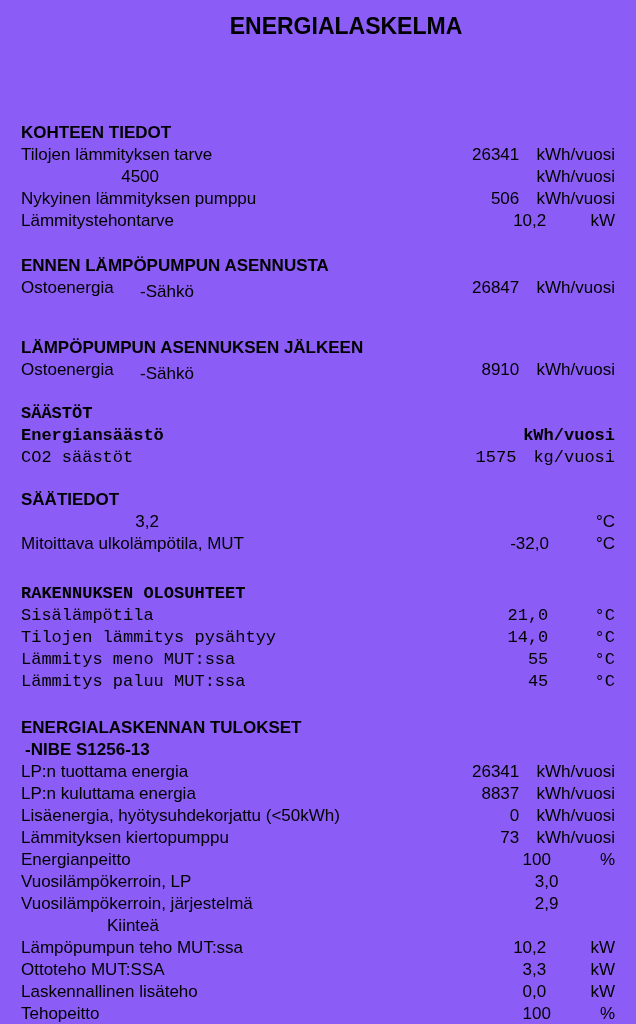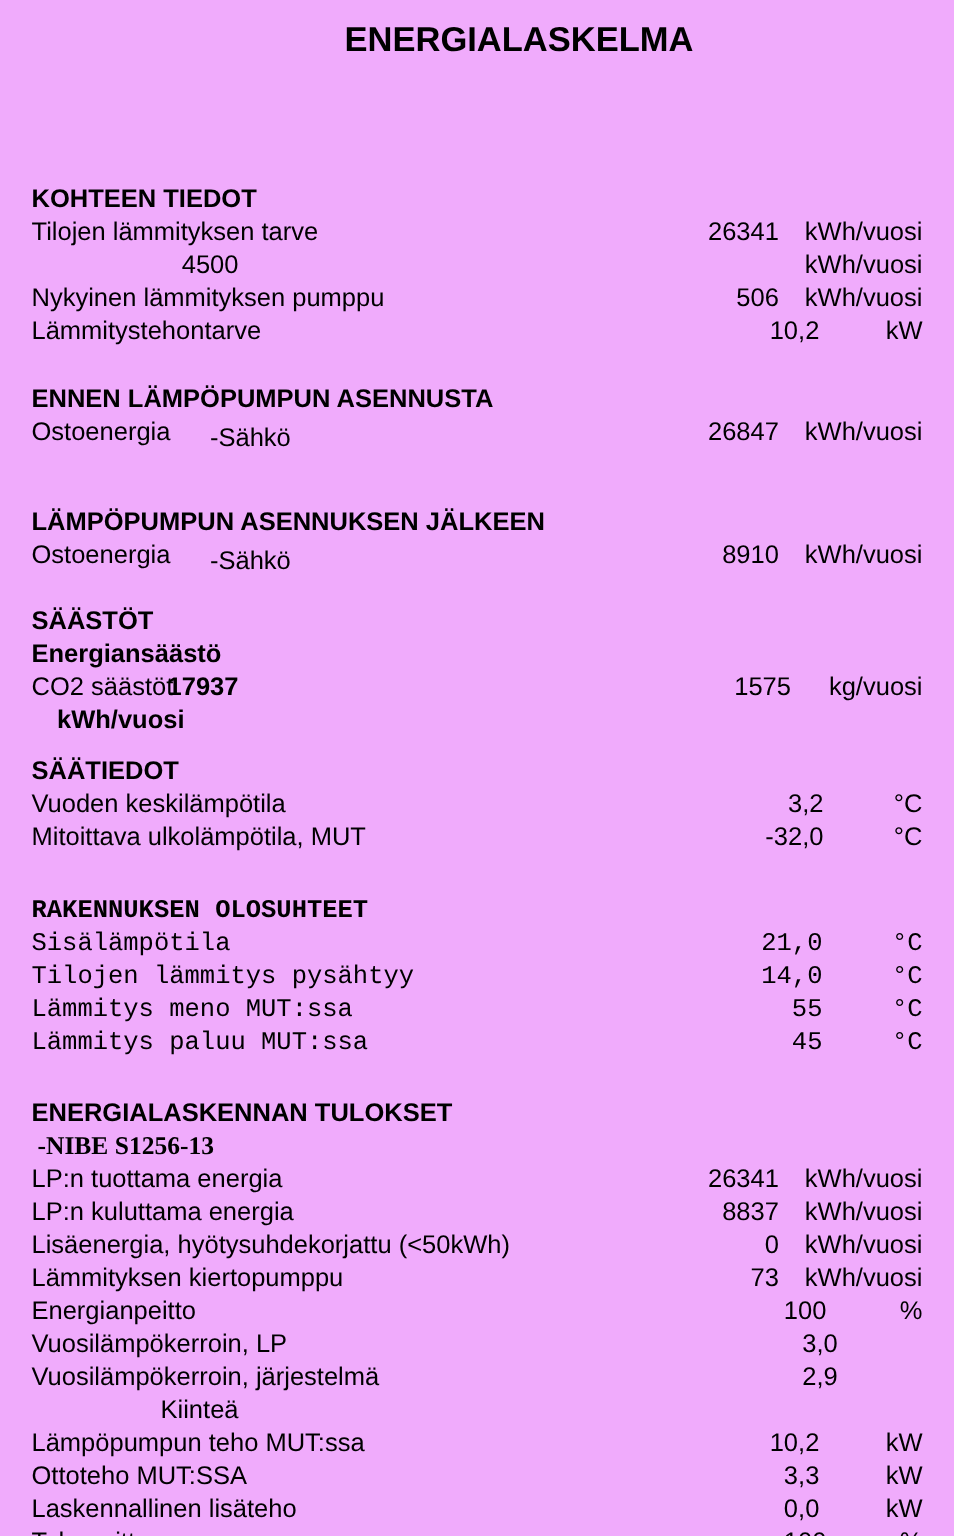--- a/index.html
+++ b/index.html
@@ -1,20 +1,20 @@
 <!DOCTYPE html>
 <html><head>
 <meta charset="utf-8">
 <style>
   html, body { margin: 0; padding: 0; background: #ffffff; }
   .page {
     position: relative;
     width: 636px;
     height: 1024px;
-    background: #f0abfc;
+    background: #8b5cf6;
     color: #000000;
     font-family: "Liberation Sans", "DejaVu Sans", sans-serif;
     font-size: 17px;
     overflow: hidden;
   }
   .title {
     position: absolute;
     top: 13px;
     left: 56px;
     width: 580px;
@@ -35,44 +35,43 @@
     height: 22px;
     line-height: 22px;
     white-space: nowrap;
   }
   .subheading {
     font-weight: bold;
     height: 22px;
     line-height: 22px;
     padding-left: 4px;
     white-space: nowrap;
-    font-family: Liberation Serif, serif;
   }
   .row {
     position: relative;
     display: flex;
     height: 22px;
     line-height: 22px;
     white-space: nowrap;
     justify-content: space-between;
   }
-  .row.bold { font-weight: bold; flex-direction: column; }
+  .row.bold { font-weight: bold; }
   .lbl  { width: 360px; }
   .val  { width: 138px; text-align: right; }
   .unit { margin-left: 17px; }
   .sublbl {
     position: absolute;
     left: 119px;
     top: 4px;
   }
   
   .section:nth-child(1) { margin-bottom: 23px; }
   .section:nth-child(2) { margin-bottom: 38px; }
   .section:nth-child(3) { margin-bottom: 22px; }
-  .section:nth-child(4) { margin-bottom: 34px; }
+  .section:nth-child(4) { margin-bottom: 20px; font-family: Liberation Mono, monospace; }
   .section:nth-child(5) { margin-bottom: 28px; }
   .section:nth-child(6) { margin-bottom: 24px; font-family: Liberation Mono, monospace; }
   .section:nth-child(7) { margin-bottom: 0; }
 </style>
 </head>
 <body>
 
 <div class="page">
   <h1 class="title">ENERGIALASKELMA</h1>
   <div class="content" id="sections-root">
@@ -122,35 +121,33 @@
     <span class="val">8910</span>
     <span class="unit">kWh/vuosi</span>
   </div>
       </section>
       <section class="section">
     <div class="heading">SÄÄSTÖT</div>
 
   <div class="row bold">
     <span class="lbl">Energiansäästö</span>
 
-    <span class="val">17937</span>
     <span class="unit">kWh/vuosi</span>
   </div>
         <div class="row">
     <span class="lbl">CO2 säästöt</span>
 
     <span class="val">1575</span>
     <span class="unit">kg/vuosi</span>
   </div>
       </section>
       <section class="section">
     <div class="heading">SÄÄTIEDOT</div>
 
   <div class="row">
-    <span class="lbl">Vuoden keskilämpötila</span>
 
     <span class="val">3,2</span>
     <span class="unit">°C</span>
   </div>
         <div class="row">
     <span class="lbl">Mitoittava ulkolämpötila, MUT</span>
 
     <span class="val">-32,0</span>
     <span class="unit">°C</span>
   </div>

